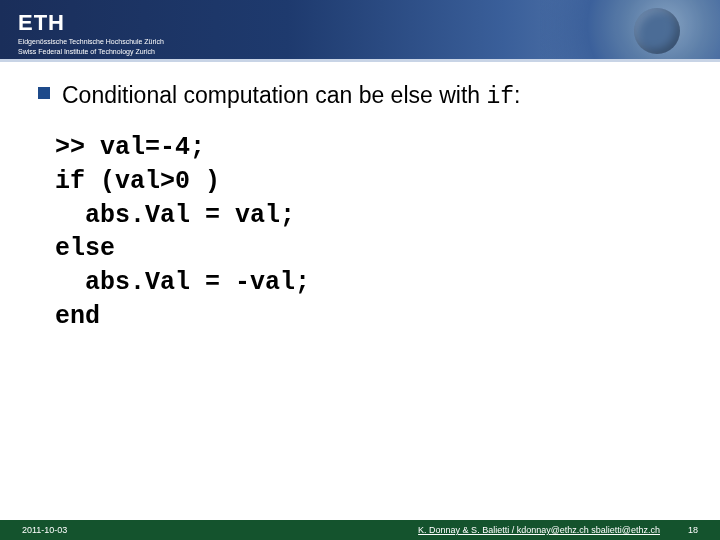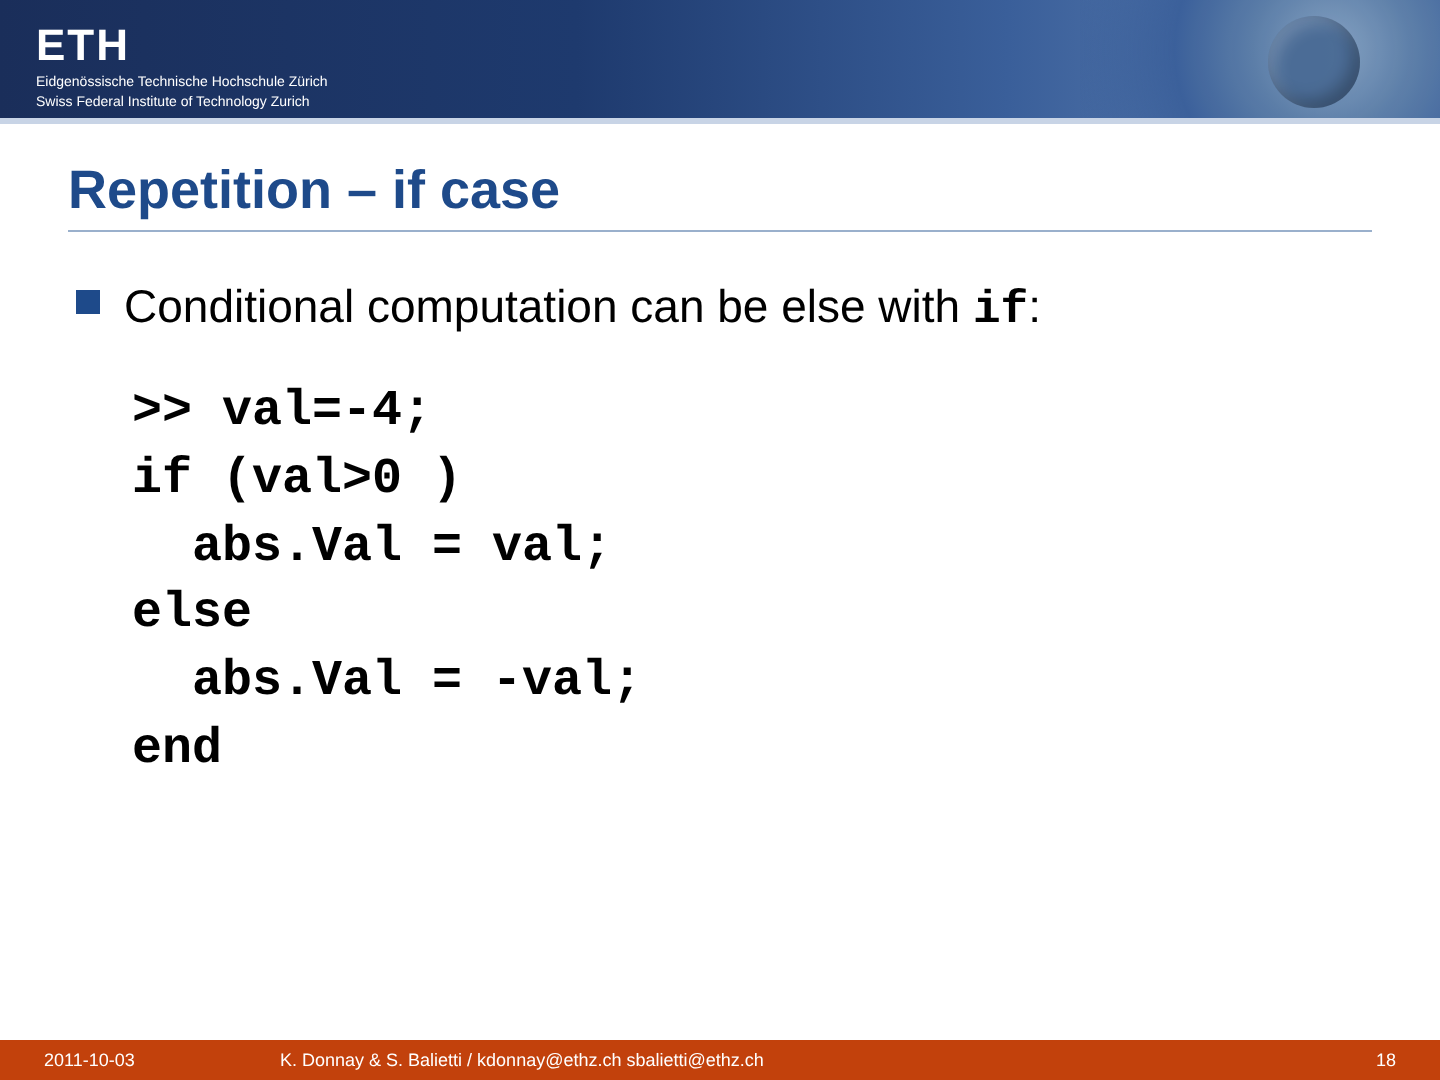--- a/index.html
+++ b/index.html
@@ -87,51 +87,52 @@
     margin-top: 7px;
     flex-shrink: 0;
   }
   .bullet-text {
     font-size: 23px;
     color: #000;
     line-height: 1.35;
   }
   .bullet-text .mono {
     font-family: "Courier New", monospace;
-    font-weight: bold;
+    font-weight: normal;
     margin-top: 33px;
   }
   .code-block {
     font-family: "Courier New", monospace;
     font-weight: bold;
     font-size: 25px;
     line-height: 1.35;
     color: #000;
-    margin-left: 32px;
+    margin-left: 21px;
     white-space: pre;
   }
   .footer {
     position: absolute;
     bottom: 0;
     left: 0;
     width: 100%;
     height: 20px;
-    background: #c2410c;
+    background: #14532d;
     color: #fff;
     display: flex;
     align-items: center;
     font-size: 9px;
   }
   .footer-date {
     padding-left: 22px;
     width: 140px;
   }
   .footer-center {
     flex: 1;
-    text-align: left;
+    text-align: right;
+    text-decoration: underline;
   }
   .footer-pagenum {
     padding-right: 22px;
     width: 60px;
     text-align: right;
   }
 </style>
 </head>
 <body>
 
@@ -139,21 +140,20 @@
   <div class="banner-photo"></div>
   <div class="eth-logo">
     <div class="eth-main">ETH</div>
     <div class="eth-sub">Eidgenössische Technische Hochschule Zürich</div>
     <div class="eth-sub">Swiss Federal Institute of Technology Zurich</div>
   </div>
   <div class="banner-strip"></div>
 </div>
 
 <div class="content">
-  <div class="slide-title">Repetition – if case</div>
 
   <div class="bullet-row">
     <div class="bullet-icon"></div>
     <div class="bullet-text">
       <span>Conditional computation can be else with </span><span class="mono">if</span><span>:</span>
     </div>
   </div>
 
   <div class="code-block">&gt;&gt; val=-4;
 if (val&gt;0 )

